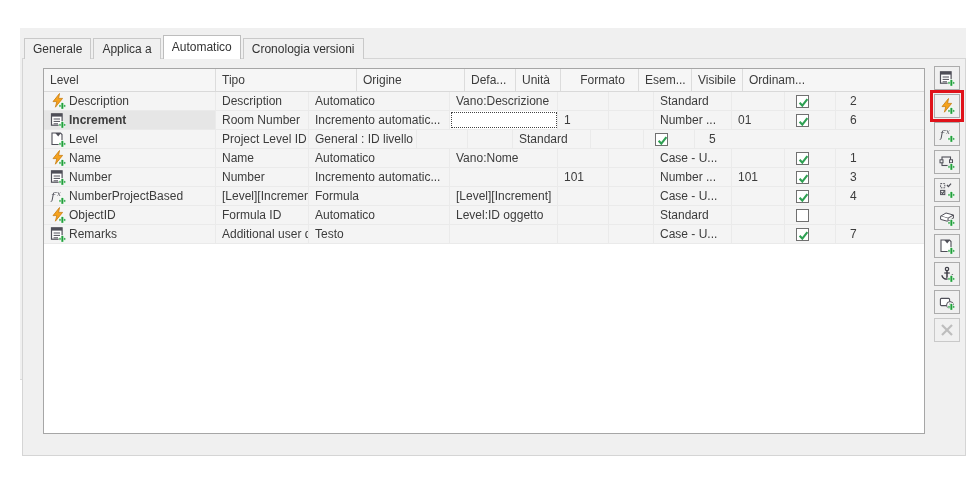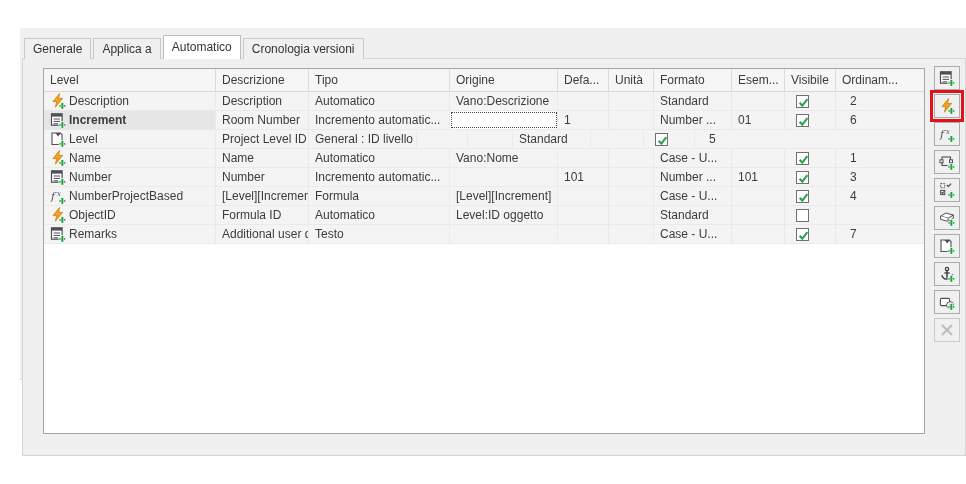--- a/index.html
+++ b/index.html
@@ -39,26 +39,25 @@
     <div class="tabs" id="tabs">
         <div class="tab">Generale</div>
         <div class="tab">Applica a</div>
         <div class="tab active">Automatico</div>
         <div class="tab">Cronologia versioni</div>
       </div>
     <div class="tab-page"></div>
     <div class="grid-wrap" id="grid">
         <div class="hdr">
           <div class="hcell" style="width: 172px;">Level</div>
-          <div class="hcell" style="width: 93px;">Descrizione</div>
           <div class="hcell" style="width: 141px;">Tipo</div>
           <div class="hcell" style="width: 108px;">Origine</div>
           <div class="hcell" style="width: 51px;">Defa...</div>
           <div class="hcell" style="width: 45px;">Unità</div>
-          <div class="hcell" style="width: 78px;">Formato</div>
+          <div class="hcell" style="width: 78px; text-align: center;">Formato</div>
           <div class="hcell" style="width: 53px;">Esem...</div>
           <div class="hcell" style="width: 51px;">Visibile</div>
           <div class="hcell" style="width: 88px;">Ordinam...</div>
         </div>
         <div class="row">
           <div class="cell name" style="width: 172px;">
             <span class="rowicon">
               <svg class="icon16" viewBox="0 0 16 16">
                 <polygon points="9.5,0.5 3,8.6 6.8,8.6 5.4,14.2 12.6,5.4 8.6,5.4" fill="#f6a21d" stroke="#c87e12" stroke-width="0.8"></polygon>
                 <rect x="9" y="11.4" width="6.8" height="2.8" fill="#1fa03a" stroke="#fff" stroke-width="0.7"></rect>

